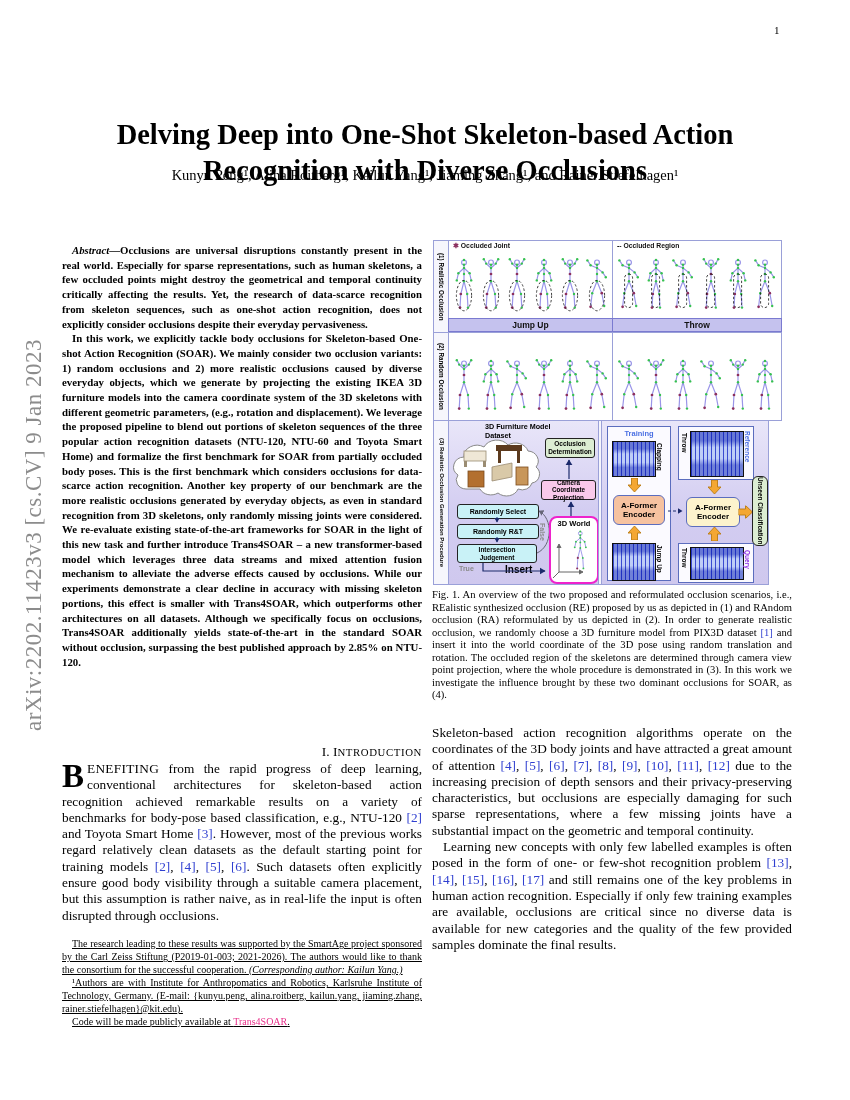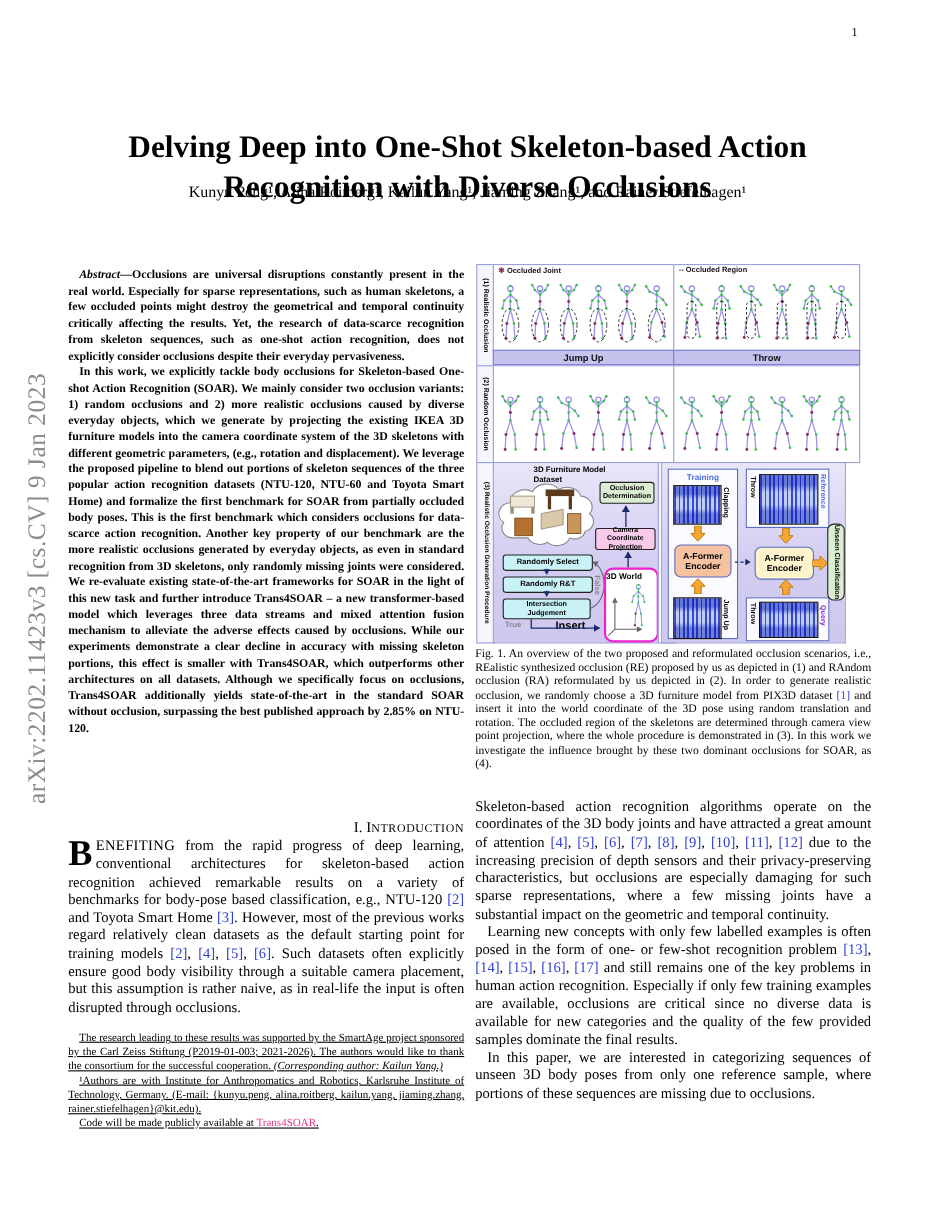--- a/index.html
+++ b/index.html
@@ -45,21 +45,21 @@
              color:#111;line-height:12px;}
   .genpanel{background:linear-gradient(180deg,#e9e6f9 0%,#d3cdf1 55%,#cfc8ee 100%);border:1px solid #9aa0d8;}
   .flowbox{position:absolute;border:1px solid #222;border-radius:3px;text-align:center;font-weight:bold;
            display:flex;align-items:center;justify-content:center;}
   .cyan{background:#c9f2f7;}
   .pink{background:#f9c9ea;}
   .green{background:#dcedd2;}
   .salmon{background:#f6c2a0;}
   .lyellow{background:#fdf3cd;}
   .worldbox{position:absolute;background:#fff;border:2px solid #ee22cc;border-radius:8px;}
-  .worldbox .wt{font-size:7.5px;font-weight:bold;text-align:left;margin-top:1px;}
+  .worldbox .wt{font-size:7.5px;font-weight:bold;text-align:center;margin-top:1px;}
   .gray-lbl{color:#8a8a8a;font-weight:bold;font-size:7px;}
   .groupbox{position:absolute;background:#fbfaff;border:1px solid #5b6dbe;}
   .heat{position:absolute;border:1px solid #111;
         background-image:linear-gradient(180deg,rgba(25,45,185,.55) 0 20%,rgba(150,175,245,.18) 35% 60%,rgba(25,45,185,.5) 75% 100%),
         repeating-linear-gradient(90deg,#2534c8 0 1.5px,#c7d4f7 1.5px 4px);}
   .vlabel{position:absolute;writing-mode:vertical-rl;text-orientation:mixed;font-size:6.5px;font-weight:bold;white-space:nowrap;}
   .blue-t{color:#4a6fe3;} .purple-t{color:#8a2be2;}
   .enc{position:absolute;border:1px solid #5b6dbe;border-radius:6px;text-align:center;font-weight:bold;
        font-size:8px;line-height:9.5px;display:flex;align-items:center;justify-content:center;}
   .unseen{position:absolute;background:#dcedd2;border:1px solid #222;border-radius:6px;
@@ -409,16 +409,15 @@
     </div>
   </div>
 
   <div class="colR-cap">
     <p class="caption" style="margin:0">Fig. 1.   An overview of the two proposed and reformulated occlusion scenarios, i.e., REalistic synthesized occlusion (RE) proposed by us as depicted in (1) and RAndom occlusion (RA) reformulated by us depicted in (2). In order to generate realistic occlusion, we randomly choose a 3D furniture model from PIX3D dataset <span class="cite">[1]</span> and insert it into the world coordinate of the 3D pose using random translation and rotation. The occluded region of the skeletons are determined through camera view point projection, where the whole procedure is demonstrated in (3). In this work we investigate the influence brought by these two dominant occlusions for SOAR, as (4).</p>
   </div>
 
   <div class="colR-body">
     <p class="body-p">Skeleton-based action recognition algorithms operate on the coordinates of the 3D body joints and have attracted a great amount of attention <span class="cite">[4]</span>, <span class="cite">[5]</span>, <span class="cite">[6]</span>, <span class="cite">[7]</span>, <span class="cite">[8]</span>, <span class="cite">[9]</span>, <span class="cite">[10]</span>, <span class="cite">[11]</span>, <span class="cite">[12]</span> due to the increasing precision of depth sensors and their privacy-preserving characteristics, but occlusions are especially damaging for such sparse representations, where a few missing joints have a substantial impact on the geometric and temporal continuity.</p>
     <p class="body-p ind">Learning new concepts with only few labelled examples is often posed in the form of one- or few-shot recognition problem <span class="cite">[13]</span>, <span class="cite">[14]</span>, <span class="cite">[15]</span>, <span class="cite">[16]</span>, <span class="cite">[17]</span> and still remains one of the key problems in human action recognition. Especially if only few training examples are available, occlusions are critical since no diverse data is available for new categories and the quality of the few provided samples dominate the final results.</p>
-    <p class="body-p ind">In this paper, we are interested in categorizing sequences of unseen 3D body poses from only one reference sample, where portions of these sequences are missing due to occlusions.</p>
   </div>
 
 </div>
 
 </body></html>

